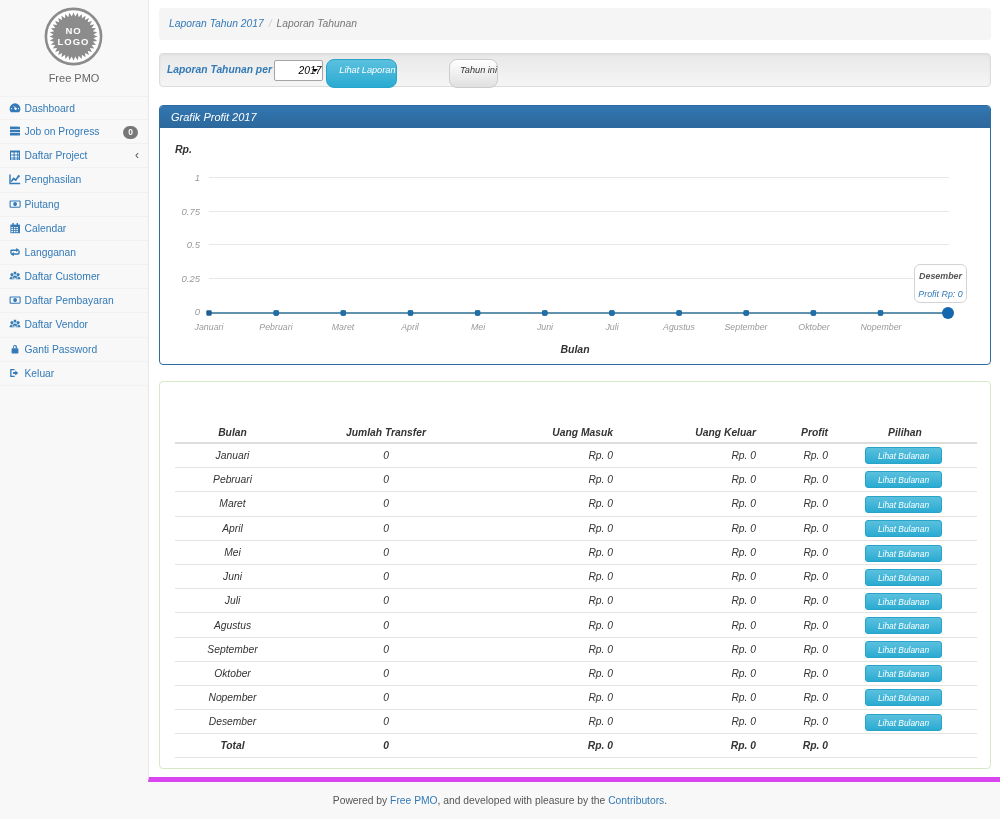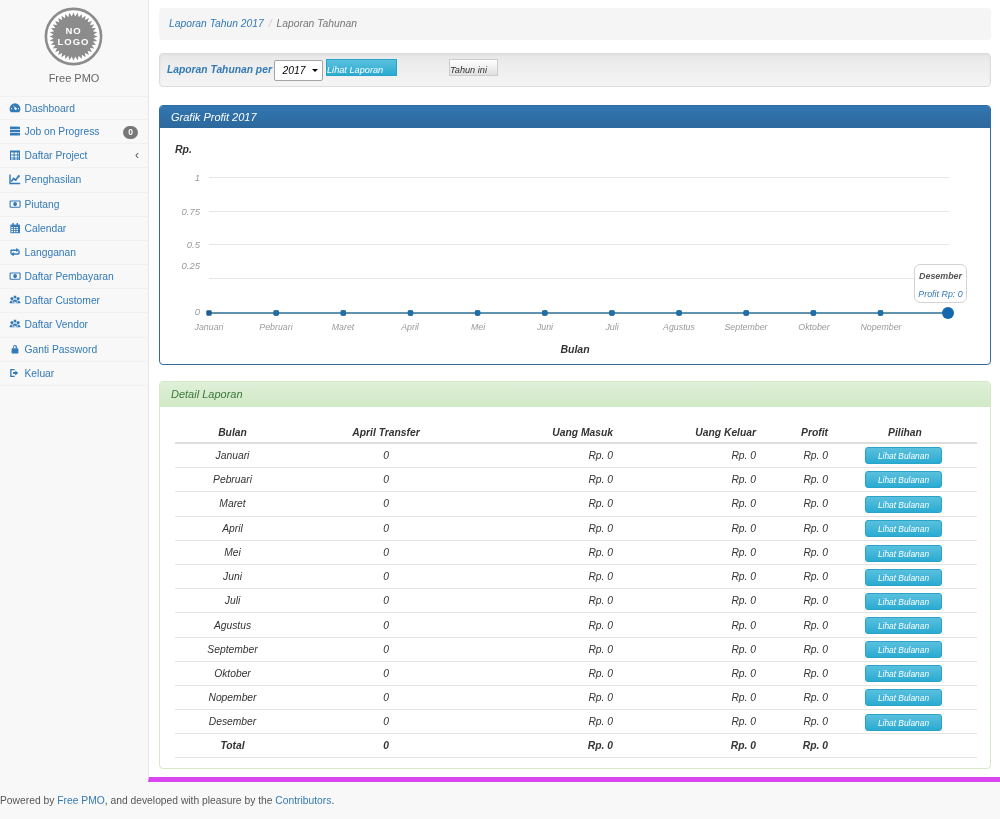--- a/index.html
+++ b/index.html
@@ -6,23 +6,23 @@
 html,body { width:1000px; height:819px; background:#f8f8f8; font-family:"Liberation Sans",sans-serif; font-size:10.3px; color:#333; overflow:hidden; }
 a { color:#337ab7; text-decoration:none; }
 #main { position:absolute; left:148px; top:0; width:852px; height:782px; background:#fff; border-left:1px solid #e7e7e7; border-bottom:5px solid #d946ef;font-style:italic; }
 
 .breadcrumb { position:absolute; left:10px; top:8px; width:832px; height:32px; background:#f5f5f5; border-radius:4px; line-height:32px; padding-left:10px; }
 .breadcrumb .sep { color:#ccc; padding:0 5px; }
 .breadcrumb .active { color:#777; }
 
 .well { position:absolute; left:10px; top:53px; width:832px; height:34px; background:linear-gradient(to bottom,#e8e8e8 0,#f5f5f5 100%); border:1px solid #dcdcdc; border-radius:4px; box-shadow:inset 0 1px 3px rgba(0,0,0,.05); }
 .well .lbl { position:absolute; left:7px; top:0; line-height:32px; font-weight:bold; color:#337ab7; }
-.sel { position:absolute; left:113.5px; top:5.5px; width:49.5px; height:21.5px; background:#fff; border:1px solid #a5a5a5; border-radius:2px; line-height:19.5px; padding-left:8px; color:#000; }
+.sel { position:absolute; left:113.5px; top:5.5px; width:49.5px; height:21.5px; background:#fff; border:1px solid #a5a5a5; border-radius:2px; line-height:19.5px; padding-left:24px; color:#000; }
 .sel .arr { position:absolute; right:4.5px; top:8px; width:0; height:0; border-left:3px solid transparent; border-right:3px solid transparent; border-top:3.8px solid #000; }
-.btn { position:absolute; top:5px; height:17px; border-radius:0; font-size:9.2px; text-align:left; line-height:20.5px; }
+.btn { position:absolute; top:5px; height:29px; border-radius:8px; font-size:9.2px; text-align:right; line-height:20.5px; }
 .btn-info { left:166px; width:70.5px; background:linear-gradient(to bottom,#5bc0de 0,#2aabd2 100%); border:1px solid #28a4c9; color:#fff; }
 .btn-default { left:241px; width:49px; background:linear-gradient(to bottom,#fff 0,#e0e0e0 100%); border:1px solid #ccc; color:#333;margin-left:48px; }
 
 .panel { position:absolute; left:10px; width:832px; border-radius:4px; background:#fff; }
 .panel-heading { height:22px; line-height:22px; padding-left:11px; font-size:11px; border-top-left-radius:3px; border-top-right-radius:3px; }
 #chartpanel { top:105px; height:260px; border:1px solid #2e6da4; }
 #chartpanel .panel-heading { background:linear-gradient(to bottom,#3276b1 0,#2c689c 100%); color:#fff; }
 #detailpanel { top:381px; height:388px; border:1px solid #d6e9c6; }
 #detailpanel .panel-heading { height:25px; line-height:25px; background:linear-gradient(to bottom,#dff0d8 0,#d0e9c6 100%); color:#3c763d; }
 
@@ -47,21 +47,21 @@
 #sidebar { position:absolute; left:0; top:0; width:148px; height:782px; }
 #logo { position:absolute; left:44px; top:7px; }
 #brand { position:absolute; left:0; top:72px; width:148px; text-align:center; color:#666; font-size:11px; }
 #menu { position:absolute; left:0; top:96px; width:148px; list-style:none; }
 #menu li { height:24.16px; border-bottom:1px solid #f1f1f1; line-height:23.2px; padding-left:8.5px; color:#337ab7; position:relative; }
 #menu li:first-child { border-top:1px solid #f1f1f1; }
 #menu svg { vertical-align:-2px; margin-right:4px; }
 .badge { position:absolute; right:10px; top:5.5px; width:15px; height:13px; border-radius:7px; background:#777; color:#fff; font-size:8.5px; font-weight:bold; text-align:center; line-height:13px; }
 .chev { position:absolute; right:9px; top:0; color:#555; font-size:12px; }
 
-#footer { position:absolute; left:0; top:782px; width:1000px; height:37px; text-align:left; color:#555; line-height:37px; }
+#footer { position:absolute; left:0; top:782px; width:1000px; height:37px; text-align:center; color:#555; line-height:37px; }
 </style>
 </head>
 <body>
 <div id="main">
   <div class="breadcrumb"><a>Laporan Tahun 2017</a><span class="sep">/</span><span class="active">Laporan Tahunan</span></div>
   <div class="well">
     <span class="lbl">Laporan Tahunan per</span>
     <span class="sel">2017<span class="arr"></span></span>
     <span class="btn btn-info">Lihat Laporan</span>
     <span class="btn btn-default">Tahun ini</span>
@@ -69,21 +69,21 @@
   <div class="panel" id="chartpanel">
     <div class="panel-heading">Grafik Profit 2017</div>
     <div class="chart">
       <div class="rp">Rp.</div>
       <div class="ylab" style="top:44px">1</div>
         <div class="gl" style="top:49px"></div>
       <div class="ylab" style="top:78px">0.75</div>
         <div class="gl" style="top:83px"></div>
       <div class="ylab" style="top:111px">0.5</div>
         <div class="gl" style="top:116px"></div>
-      <div class="ylab" style="top:132px">0.25</div>
+      <div class="ylab" style="top:145px">0.25</div>
         <div class="gl" style="top:150px"></div>
       <div class="ylab" style="top:178px">0</div>
       <svg style="position:absolute;left:0;top:0" width="832" height="238">
         <line x1="49" y1="185" x2="788" y2="185" stroke="#2d6f94" stroke-width="1.7"></line>
         <rect x="46.3" y="182.3" width="5.4" height="5.4" rx="1.1" fill="#1d5f93"></rect>
           <rect x="113.5" y="182.3" width="5.4" height="5.4" rx="1.1" fill="#1d5f93"></rect>
           <rect x="180.6" y="182.3" width="5.4" height="5.4" rx="1.1" fill="#1d5f93"></rect>
           <rect x="247.8" y="182.3" width="5.4" height="5.4" rx="1.1" fill="#1d5f93"></rect>
           <rect x="314.9" y="182.3" width="5.4" height="5.4" rx="1.1" fill="#1d5f93"></rect>
           <rect x="382.1" y="182.3" width="5.4" height="5.4" rx="1.1" fill="#1d5f93"></rect>
@@ -116,34 +116,33 @@
       <div class="xlab" style="left:654px">Oktober</div>
       <div class="xlab" style="left:721px">Nopember</div>
       <div class="tooltip">
           <div class="t1">Desember</div>
           <div class="t2">Profit Rp: 0</div>
         </div>
       <div class="bulan">Bulan</div>
     </div>
   </div>
   <div class="panel" id="detailpanel">
-    <div class="panel-heading">Detail Laporan</div>
     <table>
       <colgroup>
           <col style="width:115px">
           <col style="width:192px">
           <col style="width:136px">
           <col style="width:143px">
           <col style="width:72px">
           <col style="width:144px">
         </colgroup>
       <tbody>
           <tr>
             <th>Bulan</th>
-            <th>April Transfer</th>
+            <th>Jumlah Transfer</th>
             <th class="ar">Uang Masuk</th>
             <th class="ar">Uang Keluar</th>
             <th class="ar">Profit</th>
             <th>Pilihan</th>
           </tr>
       <tr>
             <td>Januari</td>
             <td>0</td>
             <td class="ar">Rp. 0</td>
             <td class="ar">Rp. 0</td>
@@ -289,32 +288,32 @@
 <li><svg width="12" height="12" viewBox="0 0 12 12">
           <path d="M1.4 2.6h9.6v8.6H1.4z" fill="#337ab7"></path>
           <path d="M3.4 1h1.4v2.6H3.4zM7.6 1H9v2.6H7.6z" fill="#337ab7"></path>
           <path d="M2.4 5h1.5v1.3H2.4zm2.5 0h1.5v1.3H4.9zm2.5 0h1.5v1.3H7.4zM2.4 7h1.5v1.3H2.4zm2.5 0h1.5v1.3H4.9zm2.5 0h1.5v1.3H7.4zM2.4 9h1.5v1.3H2.4zm2.5 0h1.5v1.3H4.9zm2.5 0h1.5v1.3H7.4z" fill="#fff"></path>
         </svg>Calendar</li>
 <li><svg width="12" height="12" viewBox="0 0 12 12">
           <path d="M1.3 7.8V4.9c0-.9.5-1.4 1.4-1.4h4.5V1.9l3.2 2.1-3.2 2.1V4.9H2.7v2.9z" fill="#337ab7"></path>
           <path d="M10.7 4.4v2.9c0 .9-.5 1.4-1.4 1.4H4.8v1.6L1.6 8.2l3.2-2.1v1.2h4.5V4.4z" fill="#337ab7"></path>
         </svg>Langganan</li>
 <li><svg width="12" height="12" viewBox="0 0 12 12">
-          <rect x="1.1" y="3" width="10" height="6.2" rx="0.6" fill="none" stroke="#337ab7" stroke-width="1.1"></rect>
-          <ellipse cx="6.1" cy="6.1" rx="1.9" ry="2.1" fill="#337ab7"></ellipse>
-        </svg>Daftar Pembayaran</li>
-<li><svg width="12" height="12" viewBox="0 0 12 12">
           <circle cx="3" cy="4.6" r="1.6" fill="#337ab7"></circle>
           <path d="M.6 9.2c0-1.6 1-2.7 2.4-2.7s2.4 1.1 2.4 2.7z" fill="#337ab7"></path>
           <circle cx="9" cy="4.6" r="1.6" fill="#337ab7"></circle>
           <path d="M6.6 9.2c0-1.6 1-2.7 2.4-2.7s2.4 1.1 2.4 2.7z" fill="#337ab7"></path>
           <circle cx="6" cy="3.1" r="1.8" fill="#337ab7" stroke="#f9f9f9" stroke-width=".6"></circle>
           <path d="M3.2 8.2c0-1.8 1.2-3 2.8-3s2.8 1.2 2.8 3z" fill="#337ab7" stroke="#f9f9f9" stroke-width=".6"></path>
         </svg>Daftar Customer</li>
 <li><svg width="12" height="12" viewBox="0 0 12 12">
+          <rect x="1.1" y="3" width="10" height="6.2" rx="0.6" fill="none" stroke="#337ab7" stroke-width="1.1"></rect>
+          <ellipse cx="6.1" cy="6.1" rx="1.9" ry="2.1" fill="#337ab7"></ellipse>
+        </svg>Daftar Pembayaran</li>
+<li><svg width="12" height="12" viewBox="0 0 12 12">
           <circle cx="3" cy="4.6" r="1.6" fill="#337ab7"></circle>
           <path d="M.6 9.2c0-1.6 1-2.7 2.4-2.7s2.4 1.1 2.4 2.7z" fill="#337ab7"></path>
           <circle cx="9" cy="4.6" r="1.6" fill="#337ab7"></circle>
           <path d="M6.6 9.2c0-1.6 1-2.7 2.4-2.7s2.4 1.1 2.4 2.7z" fill="#337ab7"></path>
           <circle cx="6" cy="3.1" r="1.8" fill="#337ab7" stroke="#f9f9f9" stroke-width=".6"></circle>
           <path d="M3.2 8.2c0-1.8 1.2-3 2.8-3s2.8 1.2 2.8 3z" fill="#337ab7" stroke="#f9f9f9" stroke-width=".6"></path>
         </svg>Daftar Vendor</li>
 <li><svg width="12" height="12" viewBox="0 0 12 12">
           <rect x="2.6" y="5.2" width="6.8" height="5.3" rx="0.7" fill="#337ab7"></rect>
           <path d="M4 5.2V4a2 2 0 0 1 4 0v1.2H6.7V4a.9.9 0 0 0-1.8 0v1.2z" fill="#337ab7"></path>

